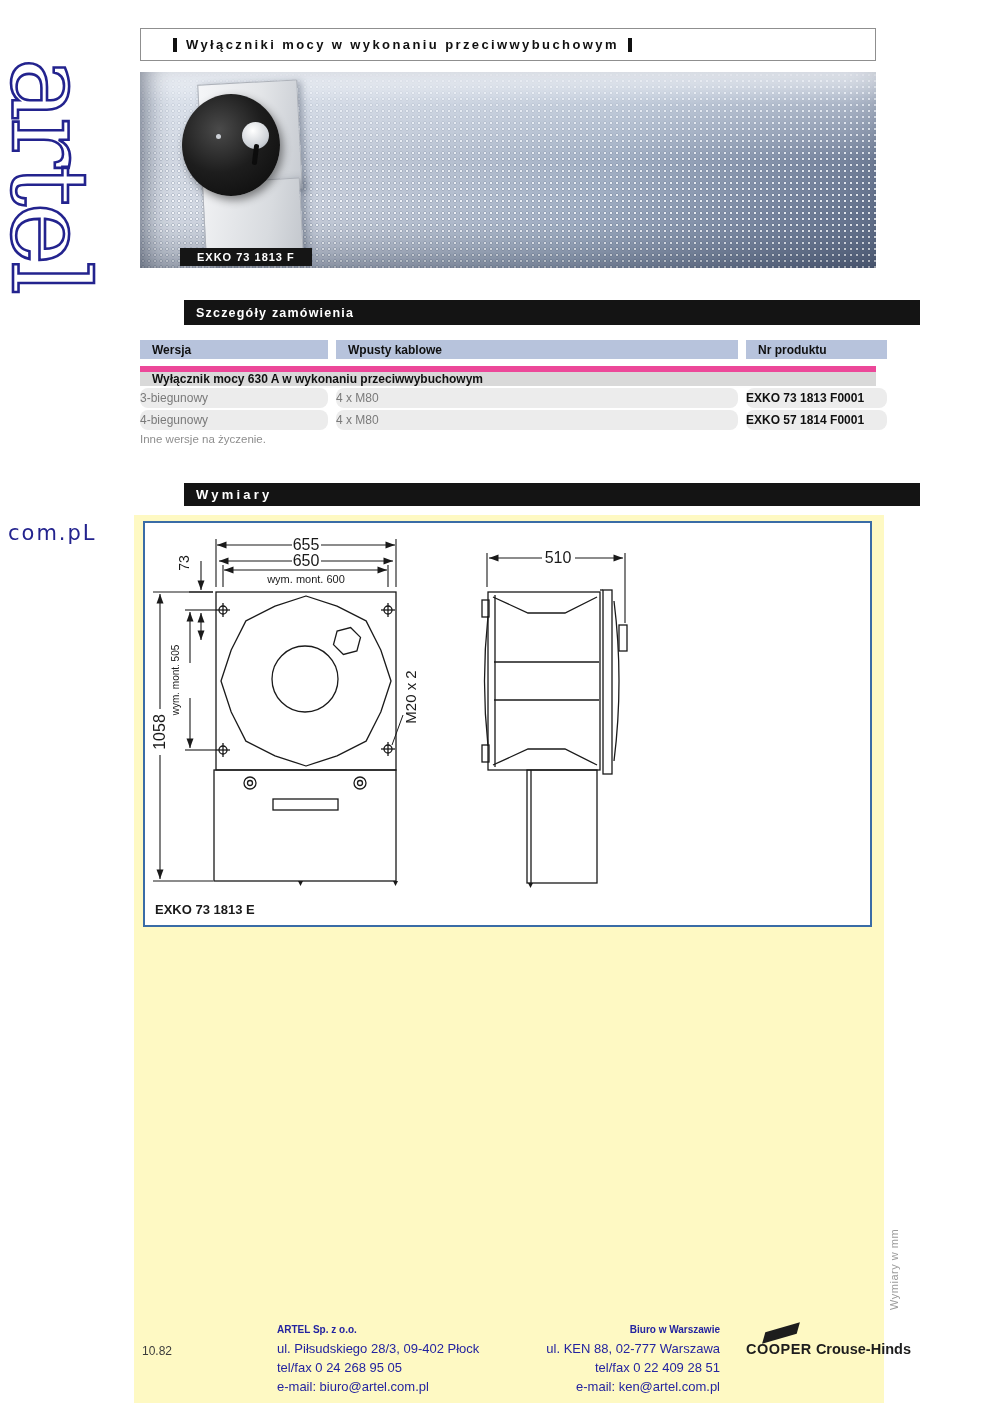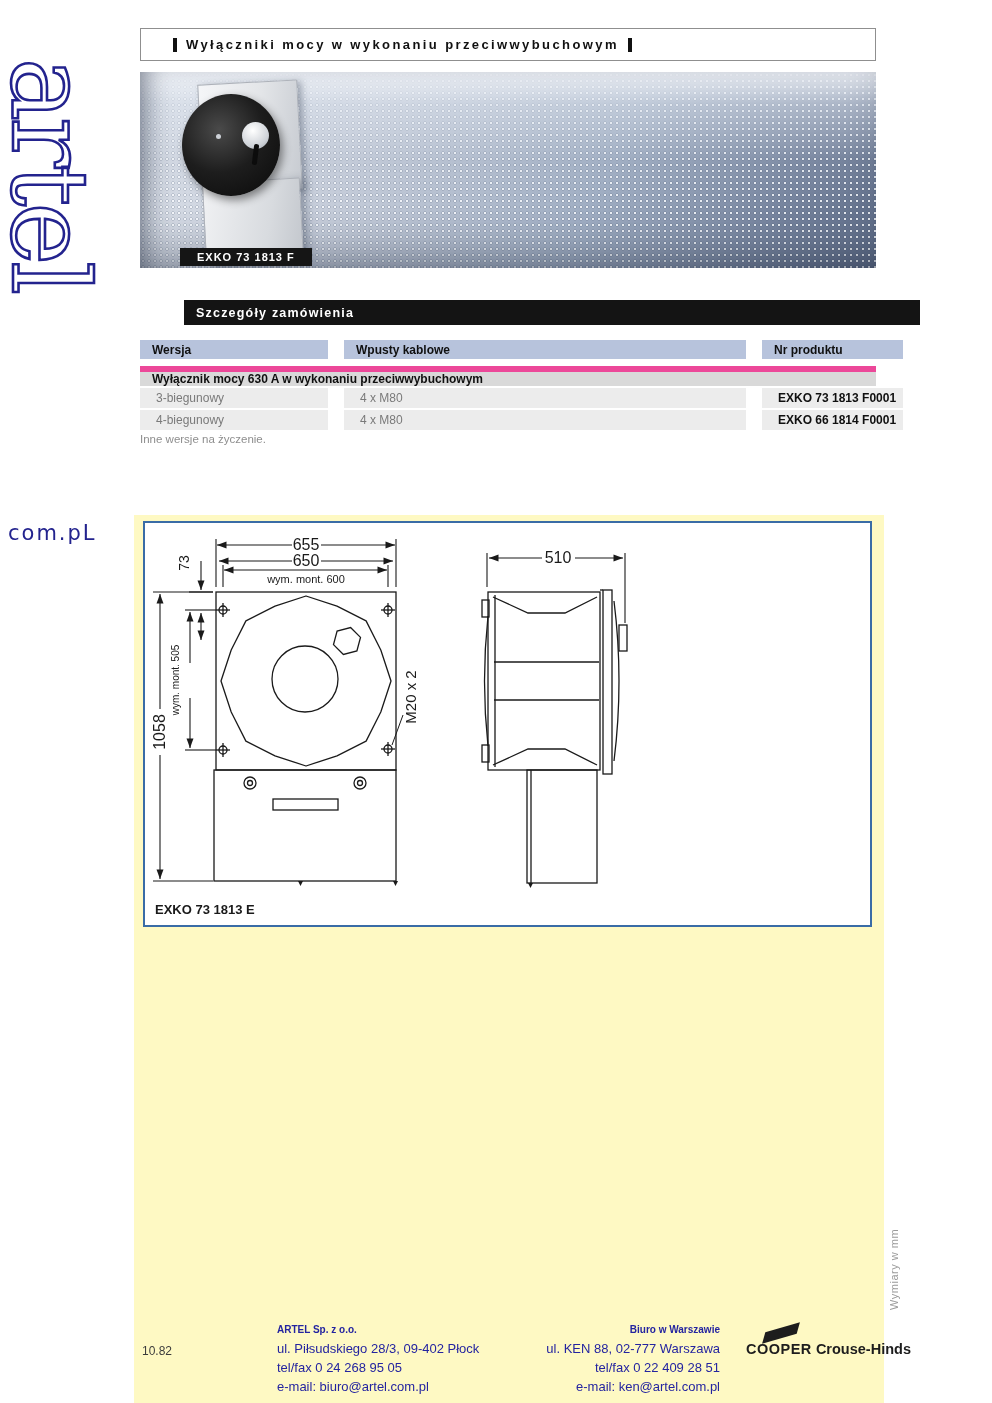--- a/index.html
+++ b/index.html
@@ -68,28 +68,28 @@
   }
   
   .sec-bar {
     position:absolute; left:140px; width:736px; background:#141414; color:#fff;
     font-weight:bold; display:flex; align-items:center; padding-left:12px;margin-left:44px;
   }
   .bar-order { top:300px; height:25px; font-size:12.5px; letter-spacing:1.2px; }
   .bar-dims  { top:483px; height:23px; font-size:13px;  letter-spacing:3.2px; }
   
   .order-table { position:absolute; left:140px; top:340px; width:736px; font-size:12px; }
-  .t-head, .t-row { display:grid; grid-template-columns:188px 402px 141px; column-gap:16px; }
+  .t-head, .t-row { display:grid; grid-template-columns:188px 402px 141px; column-gap:8px; }
   .t-head > div { background:#b7c3dc; height:19px; display:flex; align-items:center; padding-left:12px; font-weight:bold; color:#101010; }
   .t-group {
     margin-top:7px; border-top:6px solid #ec4899; background:#d9d9d9; height:20px;
     display:flex; align-items:center; padding-left:12px; font-weight:bold; color:#101010;
   }
   .t-row { margin-top:2px; }
-  .t-row > div { background:#ececec; height:20px; display:flex; align-items:center; padding-left:16px; color:#7a7a7a; }
+  .t-row > div { background:#ececec; height:20px; display:flex; align-items:center; padding-left:0; color:#7a7a7a;border-radius:8px; }
   .t-row > div.cell-product { font-weight:bold; color:#101010; }
   .footnote { position:absolute; left:140px; top:433px; font-size:11.5px; color:#8e8e8e; }
   
   .blue-area { position:absolute; left:134px; top:515px; width:750px; height:980px; background:#fef9c3; }
   .draw-panel {
     position:absolute; left:9px; top:6px; width:729px; height:406px;
     background:#fff; border:2px solid #3a6ca6;
   }
   .draw-panel svg { display:block; }
   .side-caption {
@@ -150,25 +150,26 @@
     </div>
     <div class="t-group">Wyłącznik mocy 630 A w wykonaniu przeciwwybuchowym</div>
     <div class="t-row">
       <div>3-biegunowy</div>
       <div>4 x M80</div>
       <div class="cell-product">EXKO 73 1813 F0001</div>
     </div>
     <div class="t-row">
       <div>4-biegunowy</div>
       <div>4 x M80</div>
-      <div class="cell-product">EXKO 66 1814 F0001</div>
+      <div class="cell-product">EXKO 57 1814 F0001</div>
     </div>
   </div>
   <div class="footnote">Inne wersje na życzenie.</div>
 
+  <div class="sec-bar bar-dims">Wymiary</div>
 
   <div class="blue-area">
     <div class="draw-panel">
       <svg width="725" height="402" viewBox="0 0 725 402">
         <defs>
           <marker id="ar" markerWidth="11" markerHeight="8" refX="10" refY="4" orient="auto-start-reverse" markerUnits="userSpaceOnUse">
             <path d="M0.5,0.5 L10,4 L0.5,7.5 Z" fill="#1a1a1a"></path>
           </marker>
         </defs>
 

